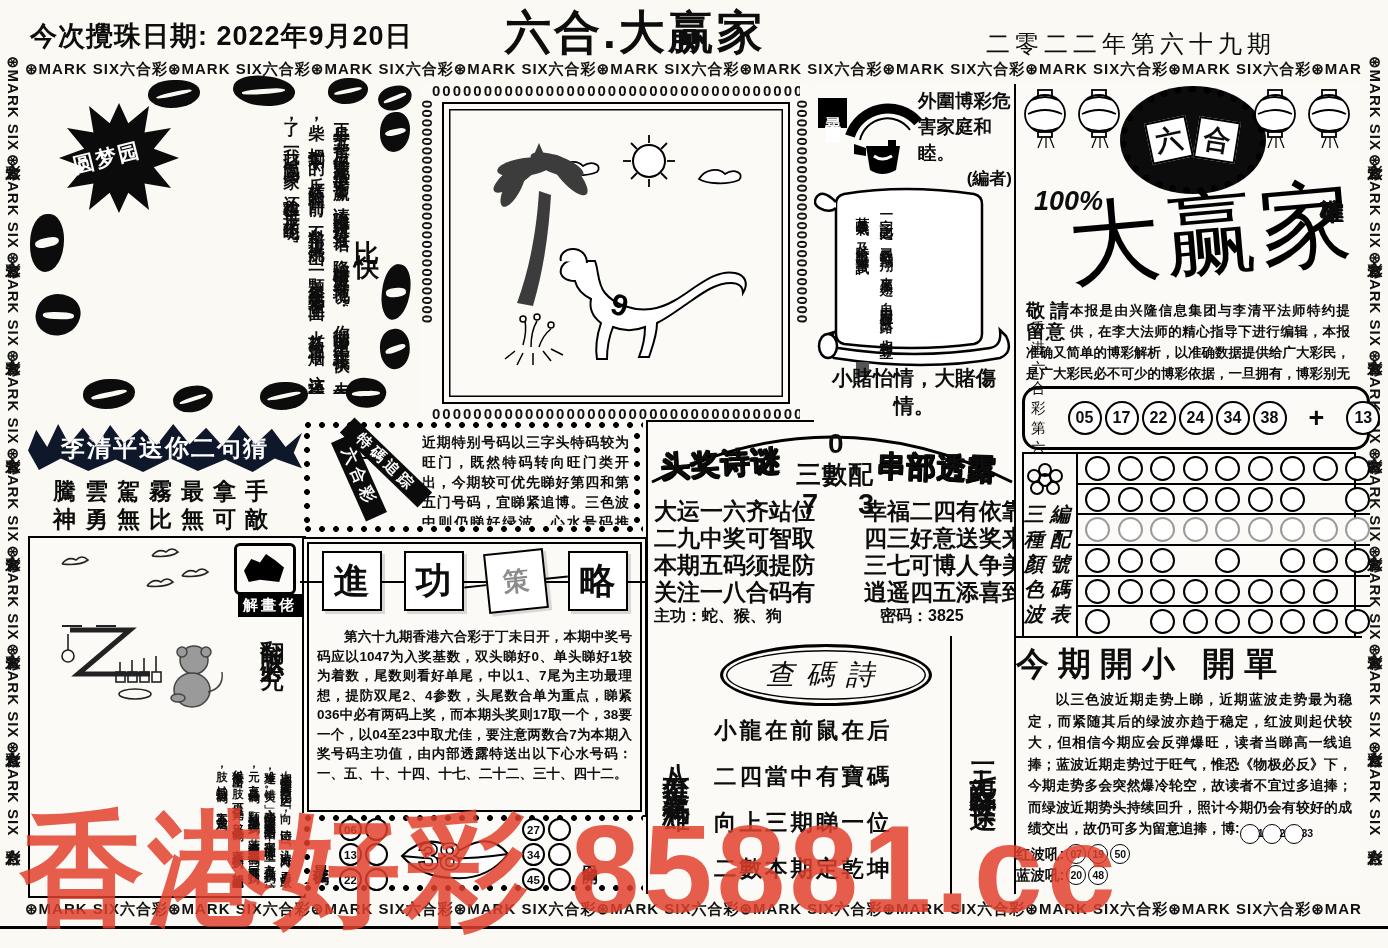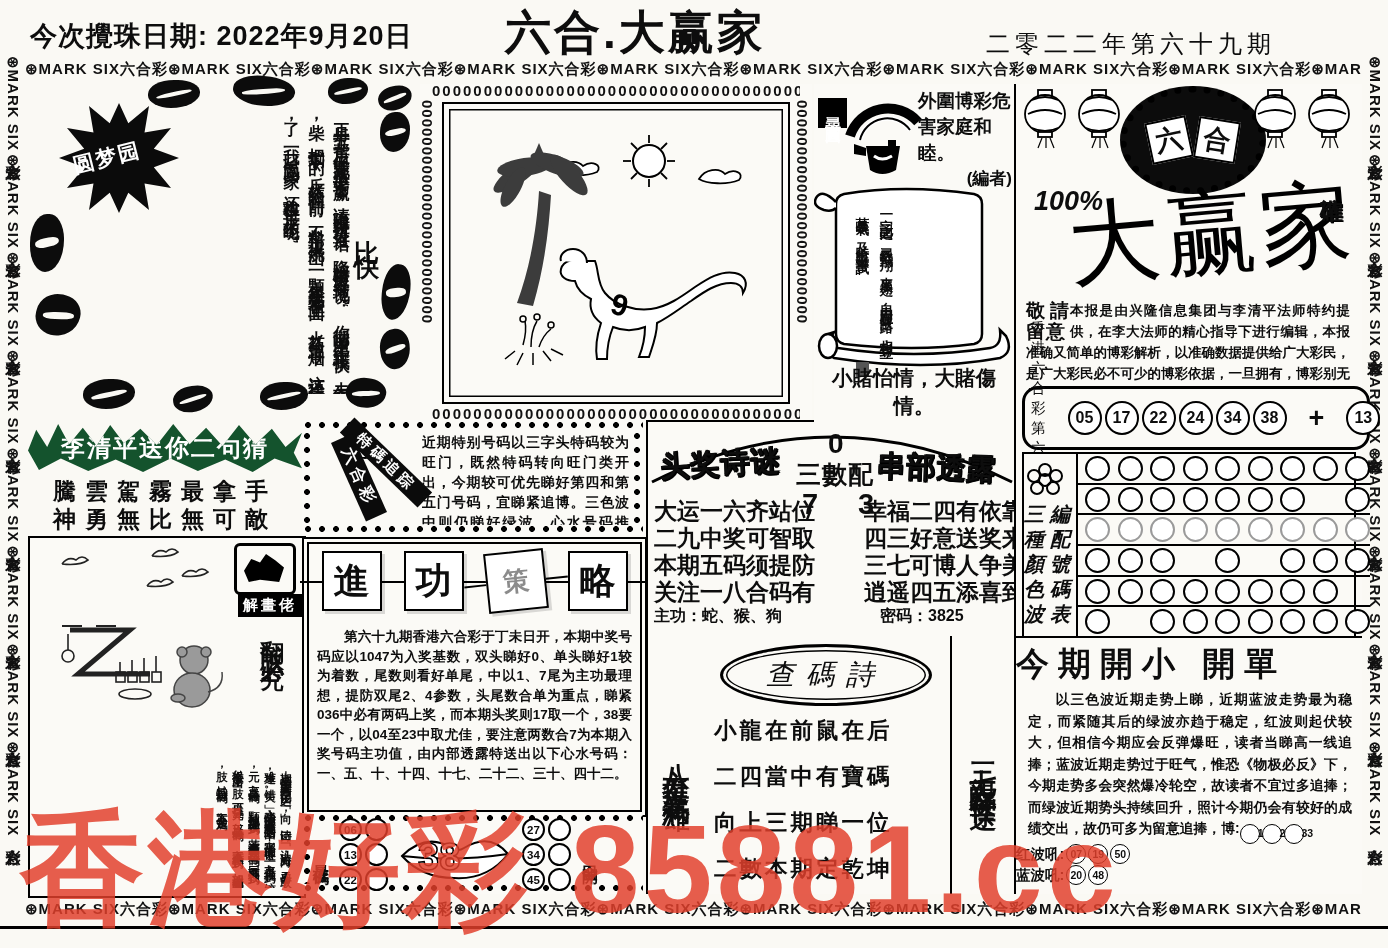--- a/index.html
+++ b/index.html
@@ -26,21 +26,21 @@
       font-size:25px;font-weight:900;letter-spacing:14px;}
   .blob{position:absolute;background:#0c0c0c;border-radius:52% 44% 58% 46%;}
   .blob::after{content:"";position:absolute;left:15%;top:42%;width:70%;height:16%;
       background:#faf9f4;border-radius:40%;transform:rotate(-12deg);}
   .burst-wrap{position:absolute;left:26px;top:18px;width:130px;height:112px;}
   .burst-label{position:absolute;left:18px;top:38px;width:100px;color:#fff;font-weight:900;
       font-size:21px;letter-spacing:2px;transform:rotate(-14deg);}
 
   
   .lqp{left:28px;top:424px;width:274px;height:110px;}
-  .lqp-banner{position:absolute;left:0;top:0;width:274px;height:48px;background:#14532d;
+  .lqp-banner{position:absolute;left:0;top:0;width:274px;height:48px;background:#0f172a;
       clip-path:polygon(0 55%,3% 12%,7% 48%,11% 0,15% 42%,20% 8%,25% 45%,30% 2%,35% 40%,41% 10%,47% 44%,53% 0,59% 42%,65% 8%,71% 46%,77% 2%,83% 42%,89% 10%,94% 48%,100% 18%,97% 60%,100% 92%,90% 72%,82% 100%,72% 74%,62% 98%,52% 72%,42% 100%,32% 74%,22% 98%,12% 72%,4% 96%);
       display:flex;align-items:center;justify-content:center;}
   .lqp-banner span{color:#fff;font-size:24px;font-weight:900;letter-spacing:2px;}
   .lqp-line{position:absolute;left:0;width:274px;text-align:center;font-size:23px;font-weight:900;
       letter-spacing:9px;font-family:"Liberation Serif",serif;}
 
   
   .jhl{left:28px;top:536px;width:274px;height:358px;border:2.5px solid #000;background:#fbfaf6;}
   .jhl-iconbox{position:absolute;right:8px;top:5px;width:56px;height:46px;border:3px solid #000;border-radius:6px;}
   .jhl-iconblob{position:absolute;left:7px;top:8px;width:40px;height:28px;background:#000;

